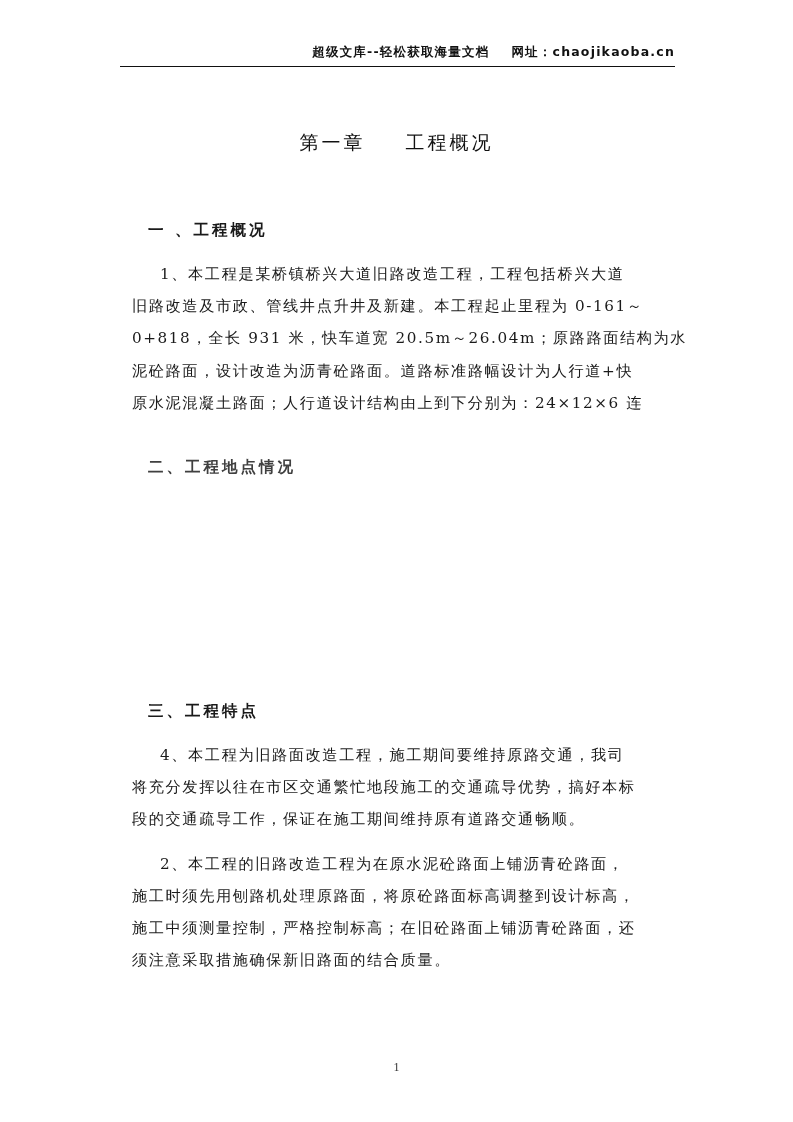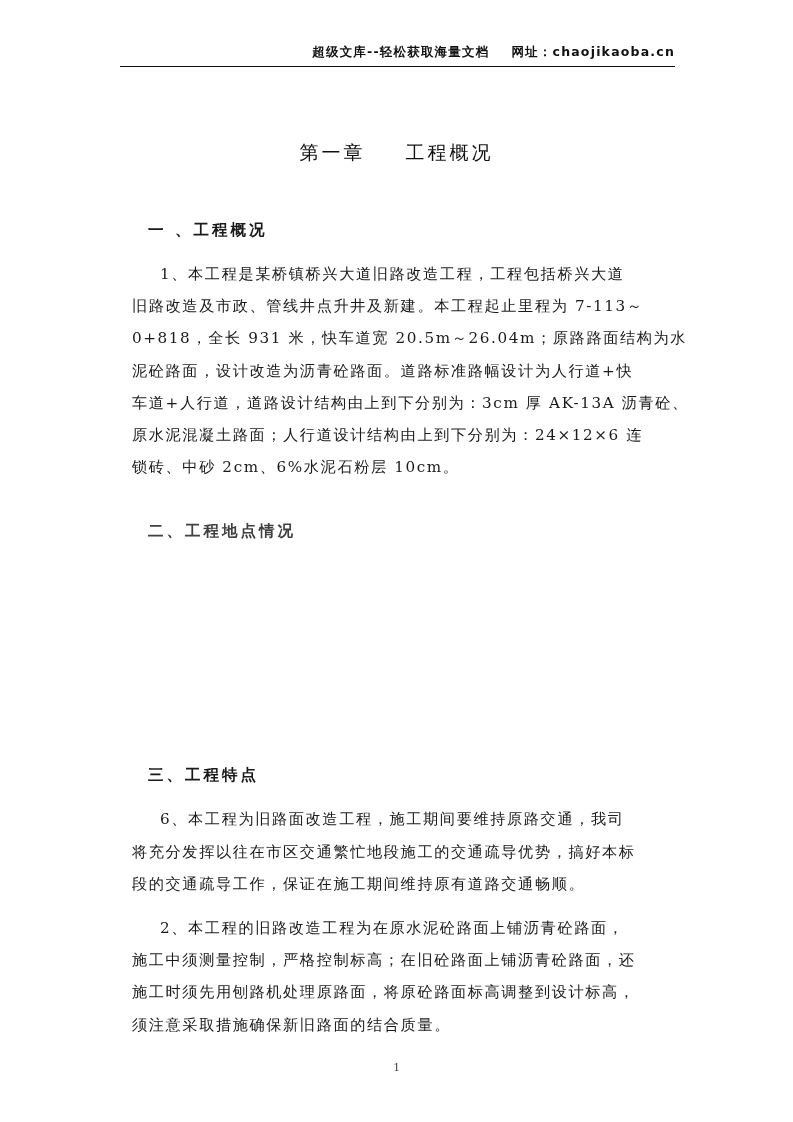--- a/index.html
+++ b/index.html
@@ -33,21 +33,20 @@
     .chapter-title {
       position: absolute;
       left: 0;
       top: 130px;
       width: 793px;
       text-align: center;
       font-family: "DejaVu Sans", "Liberation Sans", sans-serif;
       font-size: 19px;
       letter-spacing: 3px;
       color: #111;
-      margin-top: 10px;
     }
     .chapter-title .chapter-num { margin-right: 40px; }
     .content {
       position: absolute;
       left: 120px;
       top: 214px;
       width: 550px;
     }
     .heading {
       font-family: "DejaVu Sans", "Liberation Sans", sans-serif;
@@ -94,41 +93,39 @@
 
 <div class="chapter-title">
   <span class="chapter-num">第一章</span><span>工程概况</span>
 </div>
 
 <div class="content">
 
   <div class="heading">一 、工程概况</div>
   <p class="para">
     <span class="line first">1、本工程是某桥镇桥兴大道旧路改造工程，工程包括桥兴大道</span>
-    <span class="line cont">旧路改造及市政、管线井点升井及新建。本工程起止里程为 7-113～</span>
+    <span class="line cont">旧路改造及市政、管线井点升井及新建。本工程起止里程为 0-161～</span>
     <span class="line cont">0+818，全长 931 米，快车道宽 20.5m～26.04m；原路路面结构为水</span>
     <span class="line cont">泥砼路面，设计改造为沥青砼路面。道路标准路幅设计为人行道+快</span>
-    <span class="line cont">车道+人行道，道路设计结构由上到下分别为：3cm 厚 AK-13A 沥青砼、</span>
     <span class="line cont">原水泥混凝土路面；人行道设计结构由上到下分别为：24×12×6 连</span>
-    <span class="line cont">锁砖、中砂 2cm、6%水泥石粉层 10cm。</span>
   </p>
 
   <div class="gap-small"></div>
 
   <div class="heading red">二、工程地点情况</div>
 
   <div class="gap-large"></div>
 
   <div class="heading">三、工程特点</div>
   <p class="para">
-    <span class="line first">6、本工程为旧路面改造工程，施工期间要维持原路交通，我司</span>
+    <span class="line first">4、本工程为旧路面改造工程，施工期间要维持原路交通，我司</span>
     <span class="line cont">将充分发挥以往在市区交通繁忙地段施工的交通疏导优势，搞好本标</span>
     <span class="line cont">段的交通疏导工作，保证在施工期间维持原有道路交通畅顺。</span>
   </p>
   <p class="para">
     <span class="line first">2、本工程的旧路改造工程为在原水泥砼路面上铺沥青砼路面，</span>
+    <span class="line cont">施工时须先用刨路机处理原路面，将原砼路面标高调整到设计标高，</span>
     <span class="line cont">施工中须测量控制，严格控制标高；在旧砼路面上铺沥青砼路面，还</span>
-    <span class="line cont">施工时须先用刨路机处理原路面，将原砼路面标高调整到设计标高，</span>
     <span class="line cont">须注意采取措施确保新旧路面的结合质量。</span>
   </p>
 </div>
 
 <div class="page-number">1</div>
 
 </body></html>

